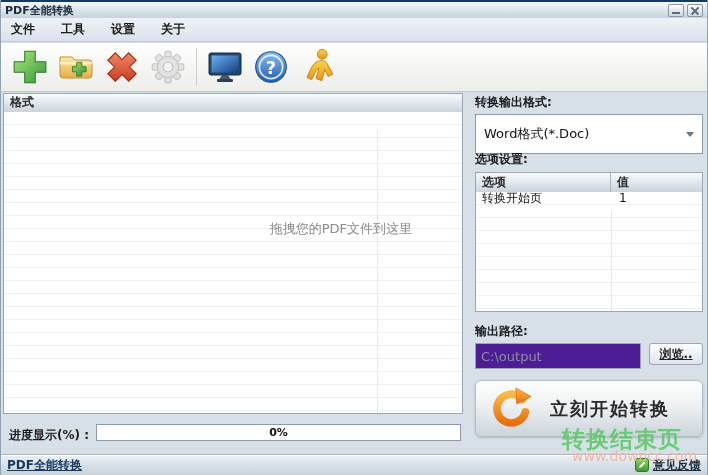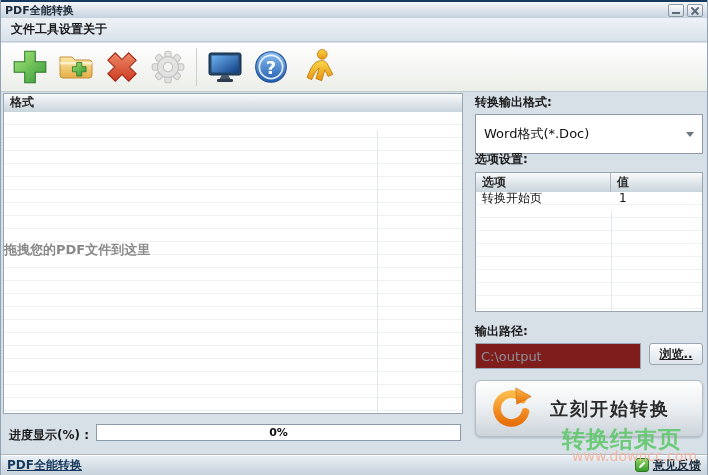--- a/index.html
+++ b/index.html
@@ -17,54 +17,54 @@
   .winbtns{margin-left:auto;display:flex;gap:3px;}
   .winbtn{width:16px;height:13px;background:linear-gradient(#fdfdfd,#cdd7e0);border:1px solid #8a98a6;border-radius:2px;position:relative;box-sizing:border-box;}
   .glyph-min{position:absolute;left:3px;right:3px;bottom:2px;height:2px;background:#5a6a7a;}
   .glyph-x{position:absolute;inset:0;}
   .glyph-x::before,.glyph-x::after{content:"";position:absolute;left:2px;top:5px;width:10px;height:1.6px;background:#5a6a7a;}
   .glyph-x::before{transform:rotate(45deg);}
   .glyph-x::after{transform:rotate(-45deg);}
   
   .menubar{position:absolute;top:18px;left:0;right:0;height:24px;
     background:linear-gradient(#eef2f6,#d9e2ea);border-bottom:1px solid #c2ccd6;
-    display:flex;align-items:center;padding-left:10px;font-size:12px;font-weight:bold;color:#1a1a1a;box-sizing:border-box;}
+    display:flex;align-items:center;gap:26px;padding-left:10px;font-size:12px;font-weight:bold;color:#1a1a1a;box-sizing:border-box;}
   .menu-item{cursor:default;}
   
   .toolbar{position:absolute;top:43px;left:0;right:0;height:49px;
     background:linear-gradient(#ffffff,#eceee9);border-bottom:1px solid #c0c8d0;
     display:flex;align-items:center;padding-left:6px;box-sizing:border-box;}
   .tool{width:46px;height:44px;display:flex;align-items:center;justify-content:center;}
   .tb-sep{width:1px;height:38px;background:#cfcfcf;margin:0 5px;}
   
   .file-list{position:absolute;left:2px;top:93px;width:460px;height:321px;border:1px solid #9aa6b2;background:#fff;box-sizing:border-box;}
   .list-header{height:18px;background:linear-gradient(#f8fafb,#c9d4dc);border-bottom:1px solid #9aa6b2;display:flex;font-size:12px;font-weight:bold;color:#2a2a2a;line-height:17px;}
   .lh-name{flex:1;padding-left:8px;border-right:1px solid #aab6c0;}
   .lh-fmt{width:85px;padding-left:6px;}
   .list-body{position:absolute;top:18px;bottom:0;left:0;right:0;
     background:repeating-linear-gradient(to bottom,#ffffff 0 12px,#edf1f4 12px 13px);}
   .list-divider{position:absolute;left:373px;top:18px;bottom:0;width:1px;background:#e2e8ec;}
-  .drop-hint{position:absolute;top:129px;left:0;right:50px;text-align:left;color:#8a8a8a;font-size:13px;font-weight:bold;}
+  .drop-hint{position:absolute;top:108px;left:0;right:50px;text-align:right;color:#8a8a8a;font-size:13px;}
   
   .right-panel{position:absolute;left:470px;top:93px;width:236px;height:352px;}
   .panel-label{position:absolute;left:4px;font-size:12px;font-weight:bold;color:#1a1a1a;}
   .format-select{position:absolute;top:21px;left:4px;width:228px;height:40px;background:#fff;border:1px solid #8d9ba8;
     display:flex;align-items:center;padding:0 8px;font-size:13px;color:#111;box-sizing:border-box;}
   .chevron{margin-left:auto;width:0;height:0;border-left:4px solid transparent;border-right:4px solid transparent;border-top:5px solid #6a7682;}
   .options-table{position:absolute;top:79px;left:4px;width:228px;height:140px;border:1px solid #9aa6b2;background:#fff;box-sizing:border-box;}
   .opt-header{height:19px;background:linear-gradient(#f8fafb,#c9d4dc);border-bottom:1px solid #9aa6b2;display:flex;font-size:12px;font-weight:bold;color:#2a2a2a;line-height:18px;}
   .oh-opt{width:135px;padding-left:6px;border-right:1px solid #aab6c0;box-sizing:border-box;}
   .oh-val{flex:1;padding-left:6px;}
   .opt-body{position:absolute;top:19px;bottom:0;left:0;right:0;
     background:repeating-linear-gradient(to bottom,#ffffff 0 12px,#eef2f5 12px 13px);}
   .opt-divider{position:absolute;left:135px;top:19px;bottom:0;width:1px;background:#e2e8ec;}
   .opt-row{display:flex;height:13px;line-height:13px;font-size:12px;color:#111;}
   .or-opt{width:135px;padding-left:6px;box-sizing:border-box;}
   .or-val{flex:1;padding-left:8px;}
-  .path-input{position:absolute;top:250px;left:4px;width:166px;height:22px;border:1px solid #9aa6b2;background:#7f1d1d;
+  .path-input{position:absolute;top:250px;left:4px;width:166px;height:22px;border:1px solid #9aa6b2;background:#4c1d95;
     color:#8a9098;font-size:13px;padding:12px 5px;box-sizing:border-box;font-family:inherit;}
   .browse-btn{position:absolute;top:250px;left:178px;width:54px;height:22px;border:1px solid #9aa6b2;border-radius:3px;
     background:linear-gradient(#fdfefe,#dde4ea);font-size:12px;font-weight:bold;color:#222;
     display:flex;align-items:center;justify-content:center;box-sizing:border-box;text-decoration:underline;}
   .convert-btn{position:absolute;top:287px;left:4px;width:228px;height:57px;border:1px solid #b4bec7;border-radius:6px;
     background:linear-gradient(#fefefe 0%,#eef1f3 45%,#ccd4da 100%);
     display:flex;align-items:center;box-sizing:border-box;box-shadow:0 1px 2px rgba(90,110,130,.35);}
   .convert-label{font-size:18px;font-weight:bold;color:#2a2a2a;margin-left:16px;letter-spacing:2px;}
   
   .progress-label{position:absolute;left:8px;top:427px;font-size:12px;font-weight:bold;color:#1a1a1a;}

